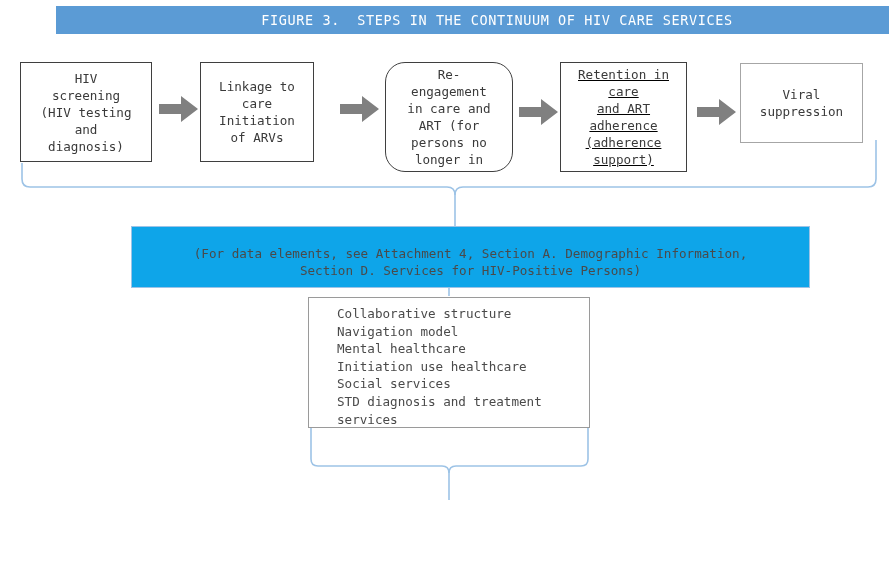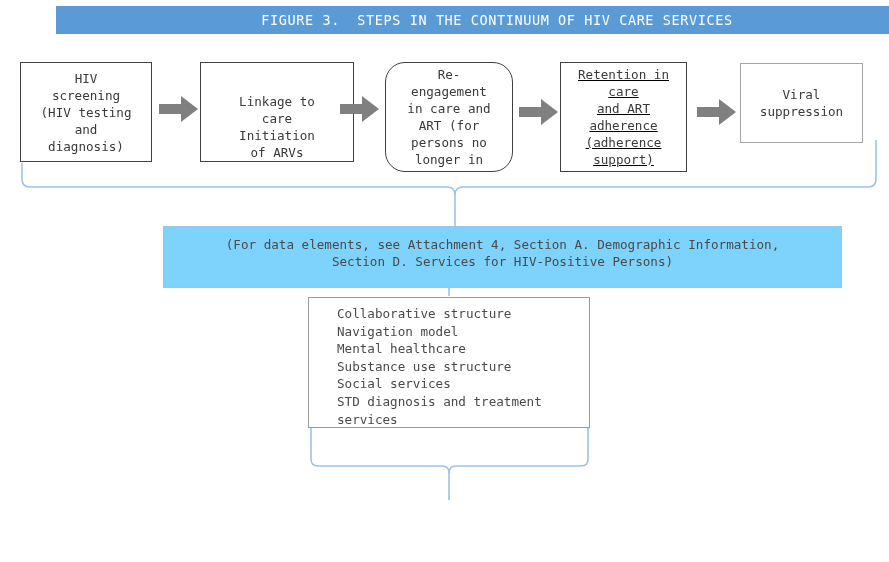--- a/index.html
+++ b/index.html
@@ -74,26 +74,25 @@
     left: 0; top: 0;
     width: 889px;
     height: 562px;
     pointer-events: none;
   }
 
   
   .note-box {
     position: absolute;
     box-sizing: border-box;
-    background: #7dd3fc;
+    background: #0ea5e9;
     border: 1.2px solid #9dc3e6;
     display: flex;
-    align-items: flex-start;
+    align-items: center;
     justify-content: center;
-    margin-left: 32px;
   }
   .note-box-text {
     white-space: pre-line;
     text-align: center;
     font-size: 12.6px;
     line-height: 17px;
     color: #4a4a4a;
     padding-top: 9px;
     font-family: "DejaVu Sans Mono", "Liberation Mono", monospace;
   }
@@ -128,21 +127,21 @@
 screening
 (HIV testing
 and
 diagnosis)</div>
   </div>
 
   <svg class="block-arrow" style="left:159px; top:95px;" width="40" height="28" viewBox="0 0 40 28">
     <path d="M0 9 L22 9 L22 1 L39 14 L22 27 L22 19 L0 19 Z" fill="#808080"></path>
   </svg>
 
-  <div class="step-box" style="left:200px; top:62px; width:154px; height:100px;align-items:flex-end;">
+  <div class="step-box" style="left:200px; top:62px; width:114px; height:100px;">
     <div class="step-box-text">Linkage to
 care
 Initiation
 of ARVs</div>
   </div>
 
   <svg class="block-arrow" style="left:340px; top:95px;" width="40" height="28" viewBox="0 0 40 28">
     <path d="M0 9 L22 9 L22 1 L39 14 L22 27 L22 19 L0 19 Z" fill="#808080"></path>
   </svg>
 
@@ -196,20 +195,20 @@
 
   <div class="note-box" style="left:131px; top:226px; width:679px; height:62px;">
     <div class="note-box-text">(For data elements, see Attachment 4, Section A. Demographic Information,
 Section D. Services for HIV-Positive Persons)</div>
   </div>
 
   <div class="list-box" style="left:308px; top:297px; width:282px; height:131px;">
     <div class="list-box-line">Collaborative structure</div>
     <div class="list-box-line">Navigation model</div>
     <div class="list-box-line">Mental healthcare</div>
-    <div class="list-box-line">Substance use structure</div>
+    <div class="list-box-line">Initiation use healthcare</div>
     <div class="list-box-line">Social services</div>
     <div class="list-box-line">STD diagnosis and treatment</div>
     <div class="list-box-line">services</div>
   </div>
 
 
 </div>
 
 </body></html>

